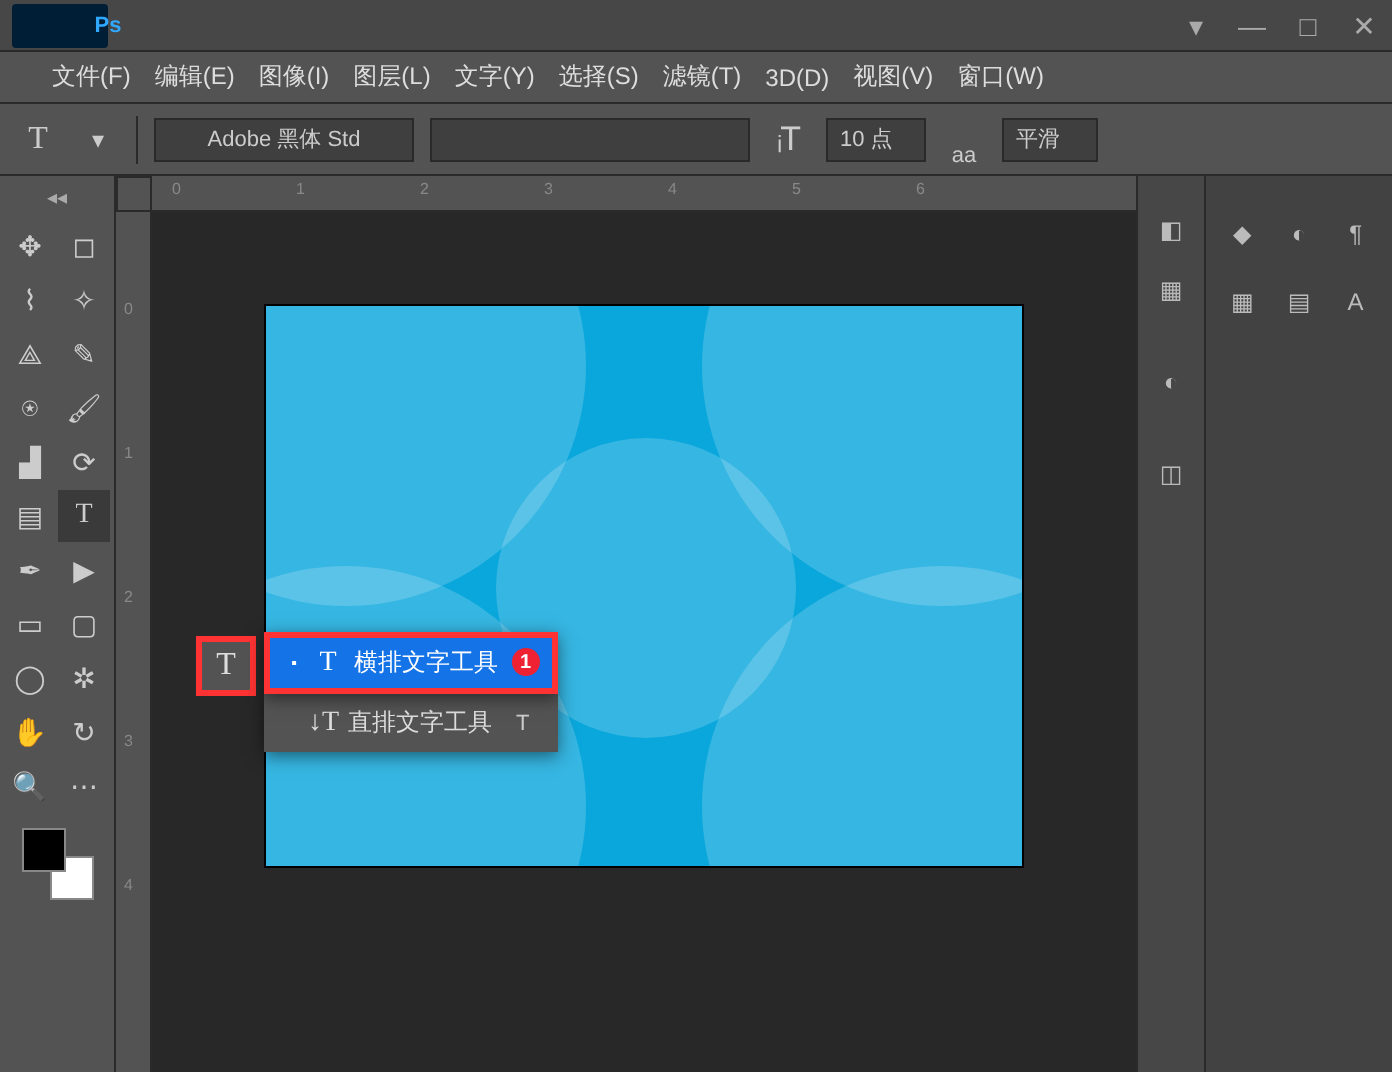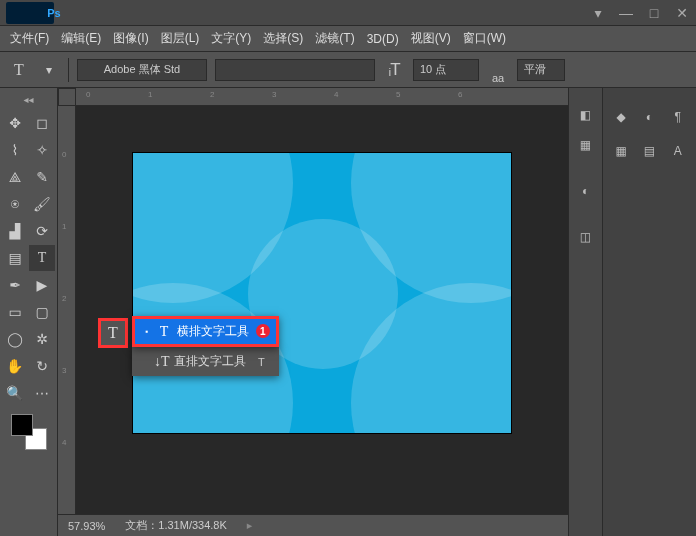--- a/index.html
+++ b/index.html
@@ -3,29 +3,29 @@
 <meta charset="utf-8">
 <style>
 * { margin: 0; padding: 0; box-sizing: border-box; font-family: "Microsoft YaHei", Arial, sans-serif; }
 body { background: #343434; width: 696px; height: 536px; overflow: hidden; color: #ccc; font-size: 12px; }
 
 .titlebar { height: 26px; background: #474747; display: flex; align-items: center; border-bottom: 1px solid #2a2a2a; }
 .ps-logo { width: 22px; height: 22px; background: #001e36; color: #31a8ff; font-weight: bold; font-size: 11px; display: flex; align-items: center; justify-content: center; margin: 0 6px; border-radius: 2px; padding-left: 48px; }
 .win-controls { margin-left: auto; display: flex; }
 .win-btn { width: 28px; height: 20px; display: flex; align-items: center; justify-content: center; color: #aaa; font-size: 14px; }
 
-.menubar { height: 26px; background: #535353; display: flex; align-items: center; padding: 0 4px; border-bottom: 1px solid #2a2a2a; }
+.menubar { height: 26px; background: #535353; display: flex; align-items: center; padding: 0 20px; border-bottom: 1px solid #2a2a2a; }
 .menu-item { padding: 0 6px; color: #ddd; font-size: 12px; cursor: default; }
 
 .optbar { height: 36px; background: #535353; display: flex; align-items: center; padding: 0 8px; gap: 8px; border-bottom: 1px solid #2a2a2a; }
 .opt-icon { width: 22px; height: 22px; display: flex; align-items: center; justify-content: center; }
 .font-select { background: #3f3f3f; border: 1px solid #2a2a2a; color: #ccc; padding: 2px 6px; font-size: 11px; height: 22px; }
 .font-select.long { width: 130px; text-align: center; }
 .font-select.med { width: 160px; }
-.size-box { width: 66px; }
+.size-box { width: 50px; }
 .divider-v { width: 1px; height: 24px; background: #2a2a2a; }
 
 .workspace { display: flex; height: calc(100% - 88px); }
 
 .toolbar { width: 58px; background: #535353; border-right: 1px solid #2a2a2a; display: flex; flex-direction: column; align-items: center; padding: 4px 0; }
 .tool-dbl { width: 14px; height: 14px; margin-bottom: 4px; display: flex; align-items: center; justify-content: center; color: #aaa; font-size: 10px; }
 .tool-grid { display: grid; grid-template-columns: 26px 26px; gap: 1px; }
 .tool-btn { width: 26px; height: 26px; display: flex; align-items: center; justify-content: center; color: #ccc; font-size: 14px; cursor: default; position: relative; }
 .tool-btn.active { background: #3a3a3a; }
 .swatch-wrap { margin-top: 8px; position: relative; width: 36px; height: 36px; }
@@ -188,25 +188,20 @@
           <div class="flyout-item">
             <span class="fly-dot"></span>
             <span class="fly-icon">↓T</span>
             <span>直排文字工具</span>
             <span class="fly-short">T</span>
           </div>
         </div>
       </div>
 
     </div>
-    <div class="statusbar">
-      <span>57.93%</span>
-      <span>文档：1.31M/334.8K</span>
-      <span class="status-chev">▸</span>
-    </div>
   </div>
 
   <div class="panels">
     <div class="panel-strip">
       <div class="panel-btn">◧</div>
       <div class="panel-btn">▦</div>
       <div class="panel-group-gap"></div>
       <div class="panel-btn">◐</div>
       <div class="panel-group-gap"></div>
       <div class="panel-btn">◫</div>

